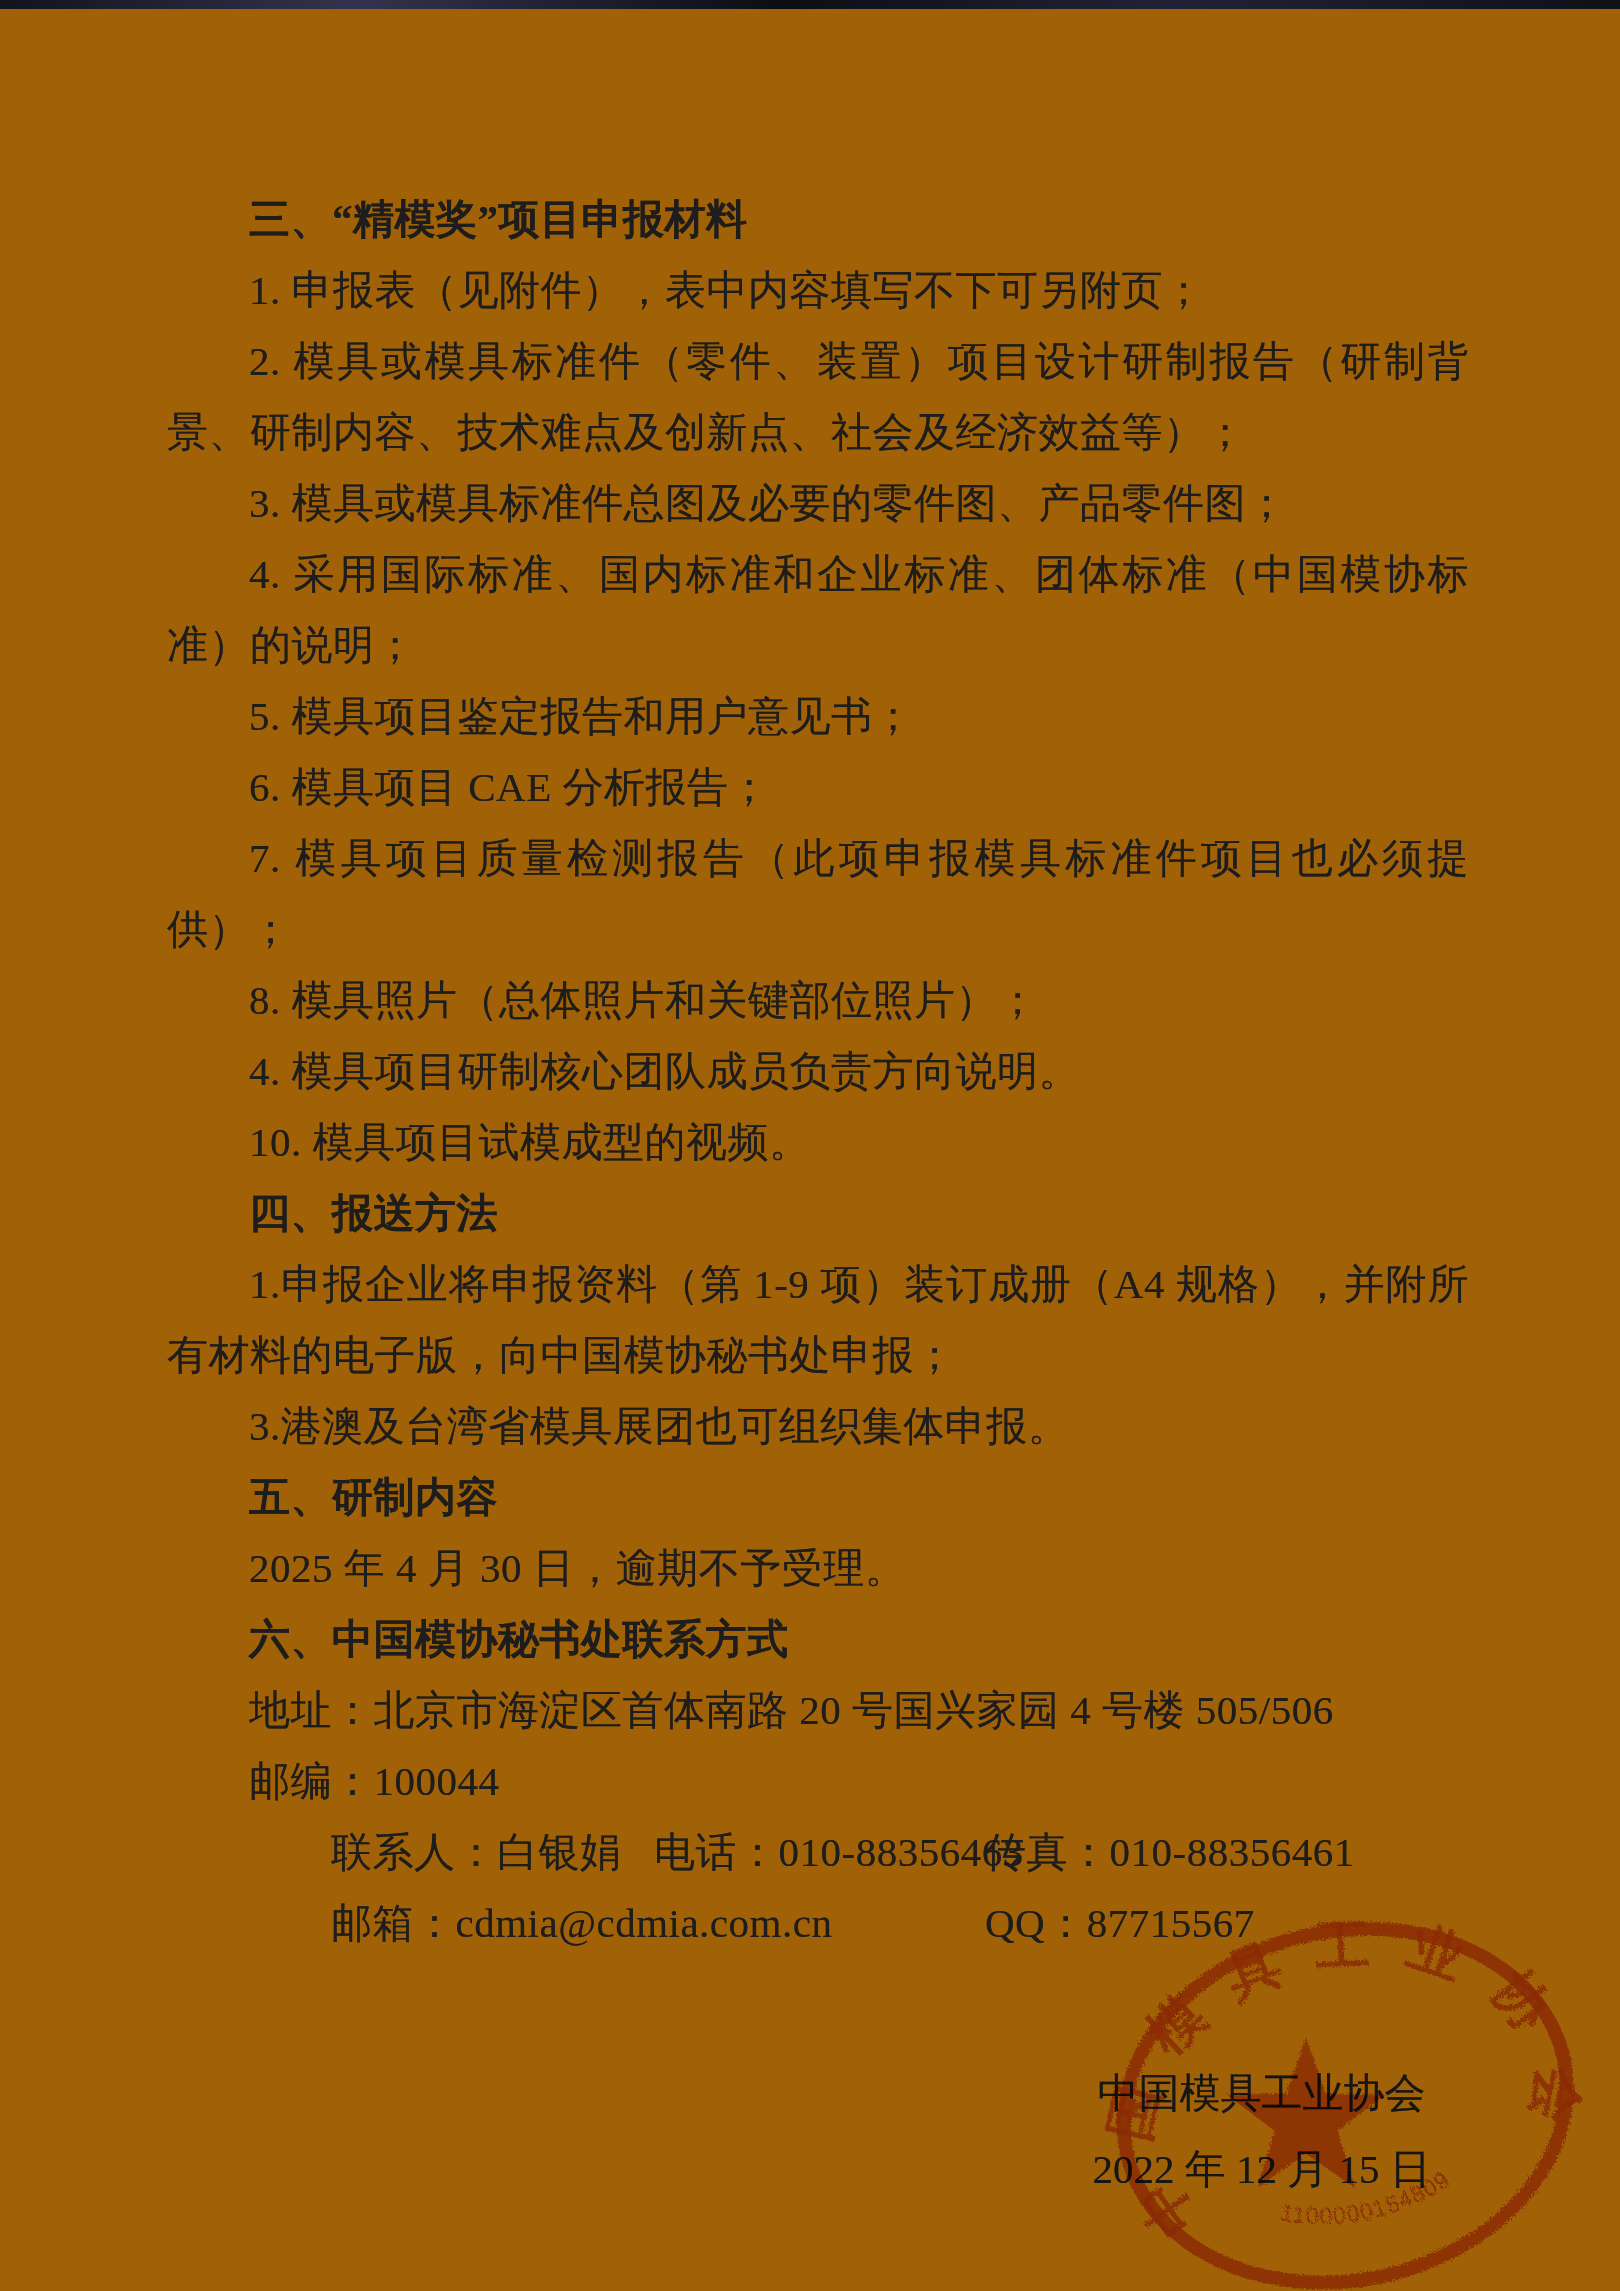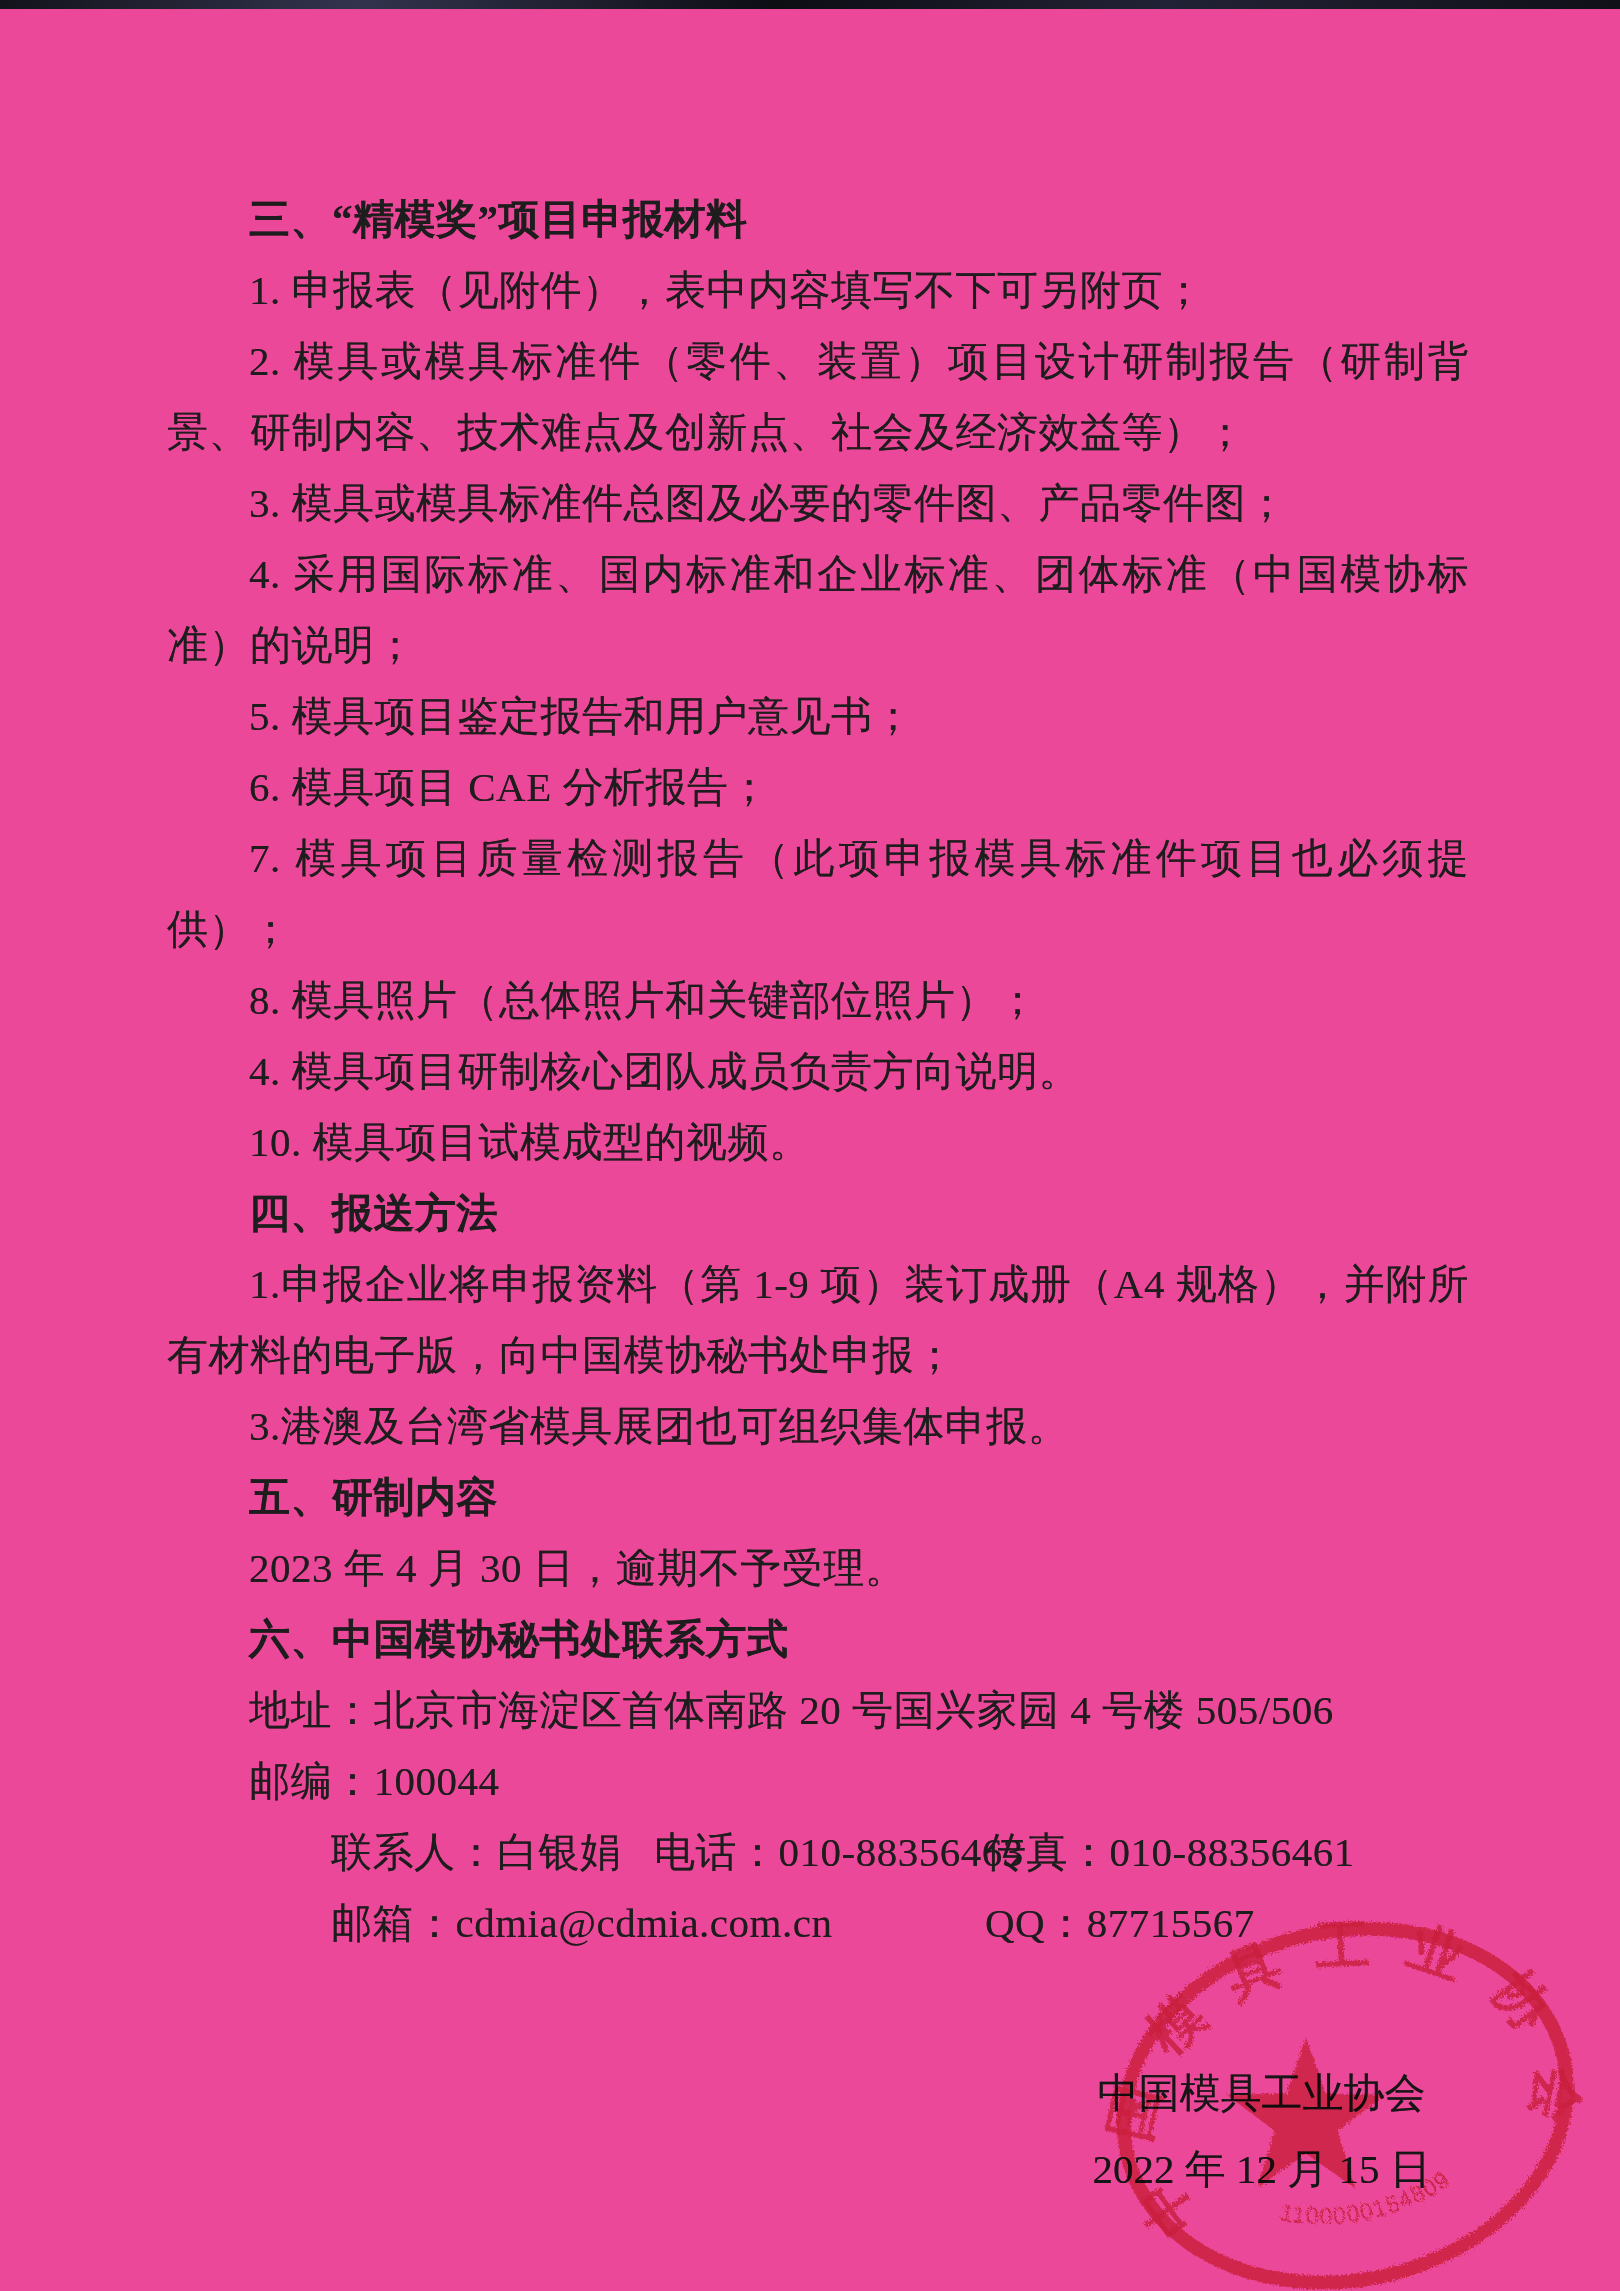--- a/index.html
+++ b/index.html
@@ -3,21 +3,21 @@
 <meta charset="utf-8">
 <style>
   html,body{margin:0;padding:0;}
   body{
     width:1620px;height:2292px;
     background:#e8e8e8;
     font-family:"Liberation Serif","DejaVu Serif",serif;
   }
   .page{
     position:relative;width:1620px;height:2292px;overflow:hidden;
-    background:#ec4899;color:#1d1d1d;
+    background:#a16207;color:#1d1d1d;
   }
   .top-edge{
     position:absolute;top:0;left:0;width:100%;height:8.8px;
     background:linear-gradient(90deg,#13131c 0%,#33334e 22%,#0d0d14 48%,#222236 72%,#101018 100%);
   }
   .doc{
     position:absolute;left:167px;top:184px;width:1302px;
     font-size:41px;line-height:71px;text-align:justify;
     letter-spacing:0.5px;
     text-shadow:0 0 0.6px rgba(10,10,10,.55);
@@ -57,21 +57,21 @@
     <p>7. 模具项目质量检测报告（此项申报模具标准件项目也必须提供）；</p>
     <p>8. 模具照片（总体照片和关键部位照片）；</p>
     <p>4. 模具项目研制核心团队成员负责方向说明。</p>
     <p>10. 模具项目试模成型的视频。</p>
 
     <p class="heading">四、报送方法</p>
     <p>1.申报企业将申报资料（第 1-9 项）装订成册（A4 规格），并附所有材料的电子版，向中国模协秘书处申报；</p>
     <p>3.港澳及台湾省模具展团也可组织集体申报。</p>
 
     <p class="heading">五、研制内容</p>
-    <p>2023 年 4 月 30 日，逾期不予受理。</p>
+    <p>2025 年 4 月 30 日，逾期不予受理。</p>
 
     <p class="heading">六、中国模协秘书处联系方式</p>
     <p>地址：北京市海淀区首体南路 20 号国兴家园 4 号楼 505/506</p>
     <p>邮编：100044</p>
 
     <p class="contact-row">
       <span class="cell-a">联系人：白银娟</span><span class="cell-b">电话：010-88356463</span><span>传真：010-88356461</span>
     </p>
     <p class="contact-row">
       <span class="cell-wide">邮箱：cdmia@cdmia.com.cn</span><span>QQ：87715567</span>

